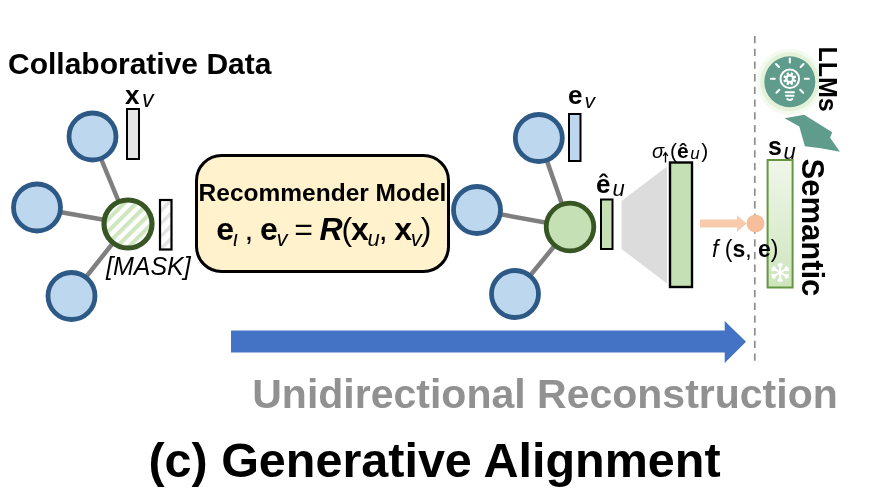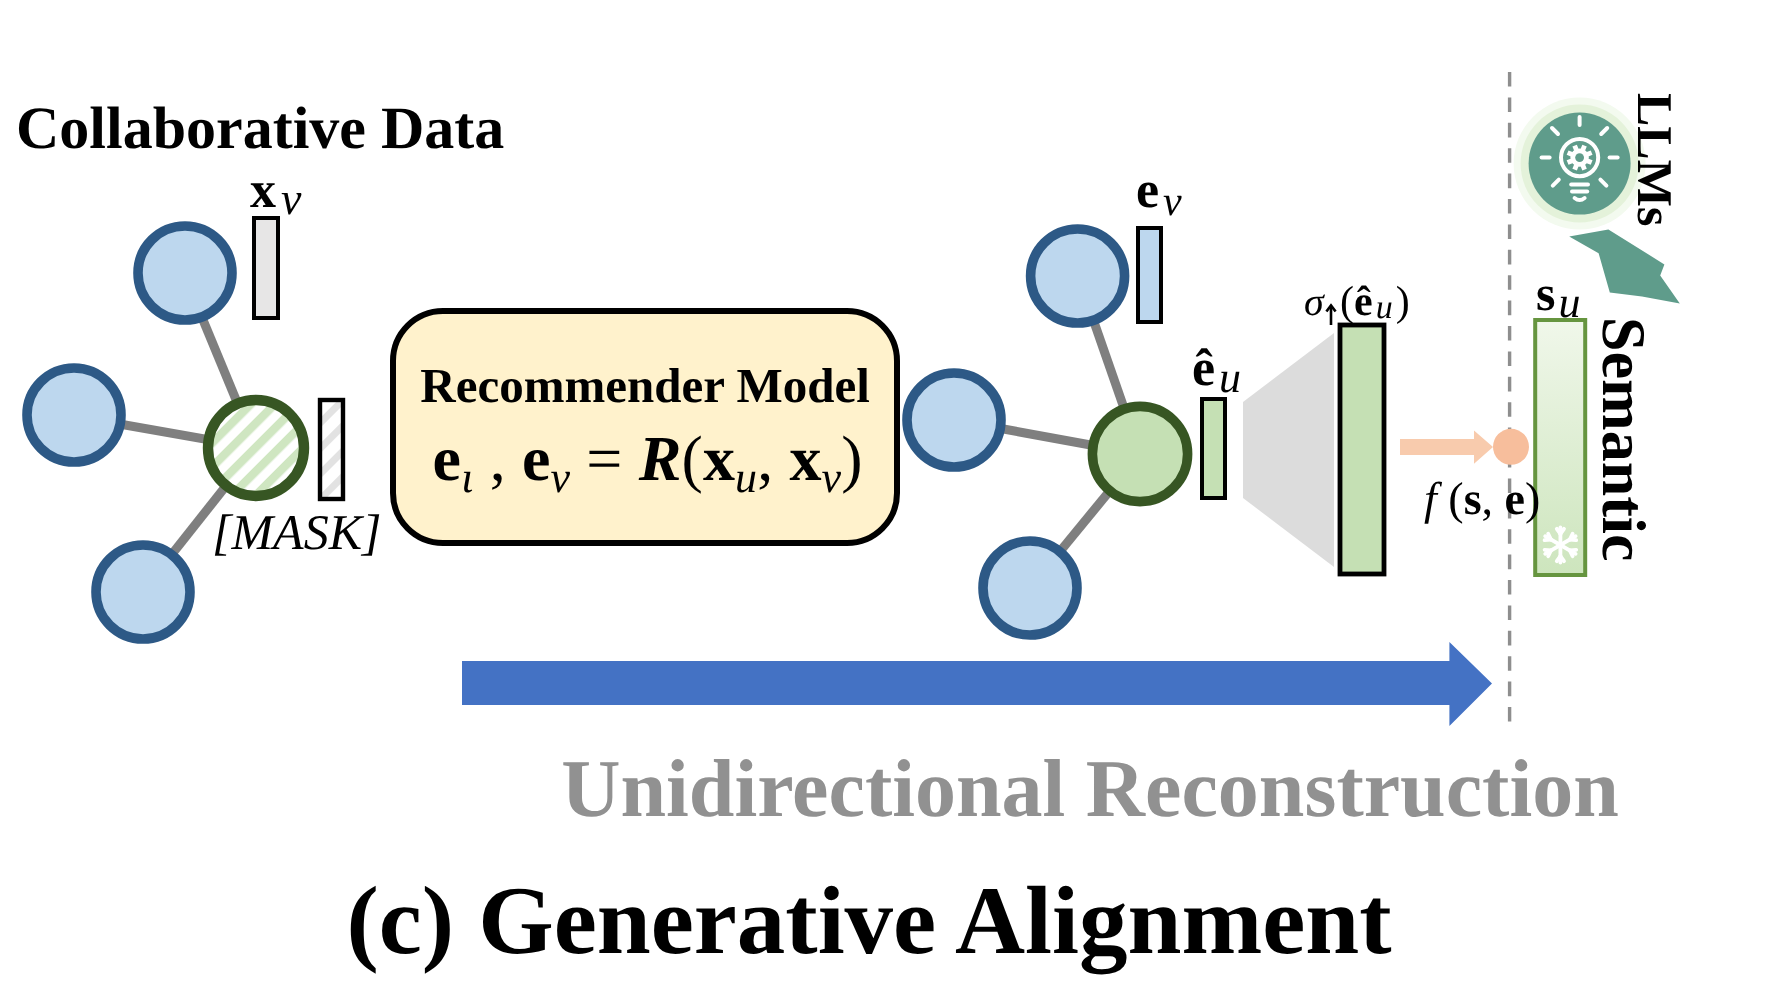--- a/index.html
+++ b/index.html
@@ -1,17 +1,17 @@
 <!DOCTYPE html>
 <html><head>
 <meta charset="utf-8">
 <style>
   html,body{margin:0;padding:0;background:#fff;}
   #wrap{position:relative;width:894px;height:500px;overflow:hidden;background:#fff;
-        font-family:Liberation Serif, serif;}
+        font-family:Liberation Sans, sans-serif;}
   svg{display:block;}
 </style>
 </head>
 <body>
 <div id="wrap">
 <svg width="894" height="500" viewBox="0 0 894 500" xmlns="http://www.w3.org/2000/svg">
   <defs>
     <pattern id="hatchGreen" patternUnits="userSpaceOnUse" width="8.5" height="8.5" patternTransform="rotate(-45)">
       <rect width="8.5" height="8.5" fill="#ffffff"></rect>
       <rect x="0" y="0" width="8.5" height="4.2" fill="#cfe6c1"></rect>

